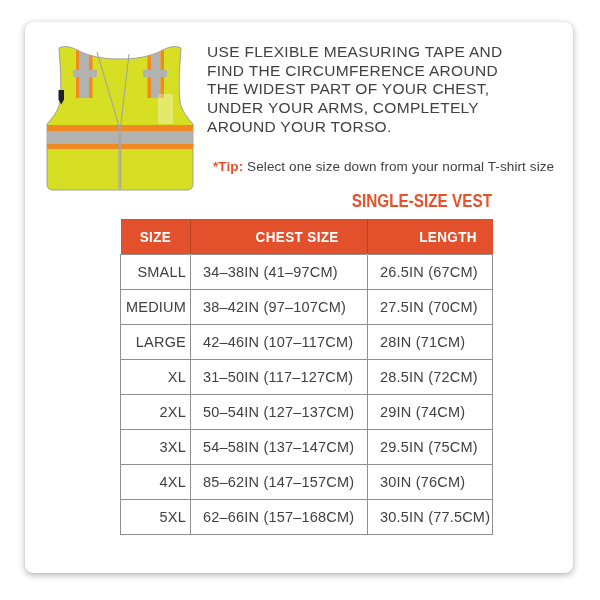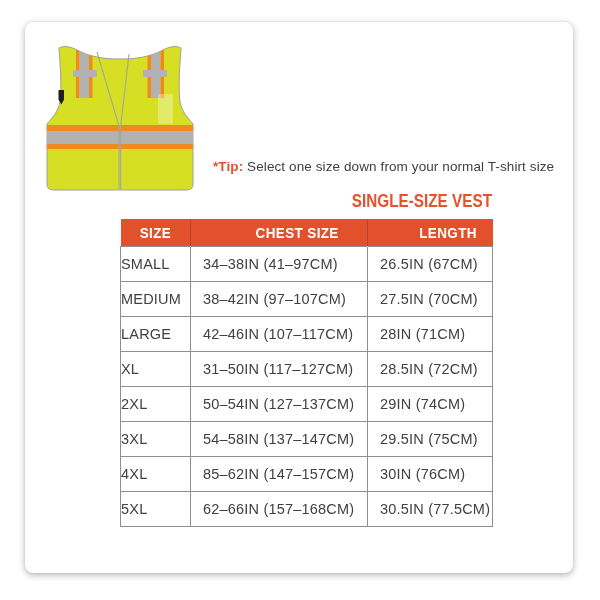--- a/index.html
+++ b/index.html
@@ -45,31 +45,31 @@
     font-size:18px;font-weight:bold;color:var(--accent);
     transform:scaleX(.85);transform-origin:100% 50%;
     letter-spacing:0;white-space:nowrap;
   }
 
   table.size-table{
     position:absolute;left:95px;top:197px;width:372px;
     border-collapse:collapse;table-layout:fixed;
   }
   table.size-table th{
-    background:var(--header-bg);color:#fff;height:27px;
+    background:var(--header-bg);color:#fff;height:35px;
     font-size:15px;font-weight:bold;text-align:center;padding:0;
   }
   table.size-table th + th{border-left:1px solid rgba(0,0,0,.18);padding-left:36px;}
   table.size-table th .hx{display:inline-block;transform:scaleX(.9);letter-spacing:.4px;white-space:nowrap;}
   table.size-table td{
     border:1px solid var(--table-border);background:#fff;height:35px;
     font-size:14.5px;color:var(--text-dark);letter-spacing:.2px;
     padding:0 4px 0 12px;text-align:left;vertical-align:middle;white-space:nowrap;
   }
-  table.size-table td.size-col{padding-left:0;}
+  table.size-table td.size-col{padding-left:0;text-align:right;}
 </style>
 </head>
 <body>
 
 <div class="stage">
   <div class="card">
 
     <div class="vest-wrap">
       <svg viewBox="0 0 150 152" aria-hidden="true">
         <defs>
@@ -105,20 +105,25 @@
           </g>
         </g>
 
         <path class="v-line" d="M 52 12 L 74 86 L 74 149"></path>
         <path class="v-line" d="M 84 14 L 75.7 86 L 75.7 149"></path>
 
         <path class="v-black" d="M 13.5 50 h 5.5 v 9.5 l -2.7 5 l -2.8 -5 Z"></path>
       </svg>
     </div>
 
+    <div class="instructions">USE FLEXIBLE MEASURING TAPE AND
+FIND THE CIRCUMFERENCE AROUND
+THE WIDEST PART OF YOUR CHEST,
+UNDER YOUR ARMS, COMPLETELY
+AROUND YOUR TORSO.</div>
 
     <div class="tip">
       <span class="tip-label">*Tip:</span><span> Select one size down from your normal T-shirt size</span>
     </div>
 
     <div class="table-title">SINGLE-SIZE VEST</div>
 
     <table class="size-table">
       <colgroup>
         <col style="width:70px">

